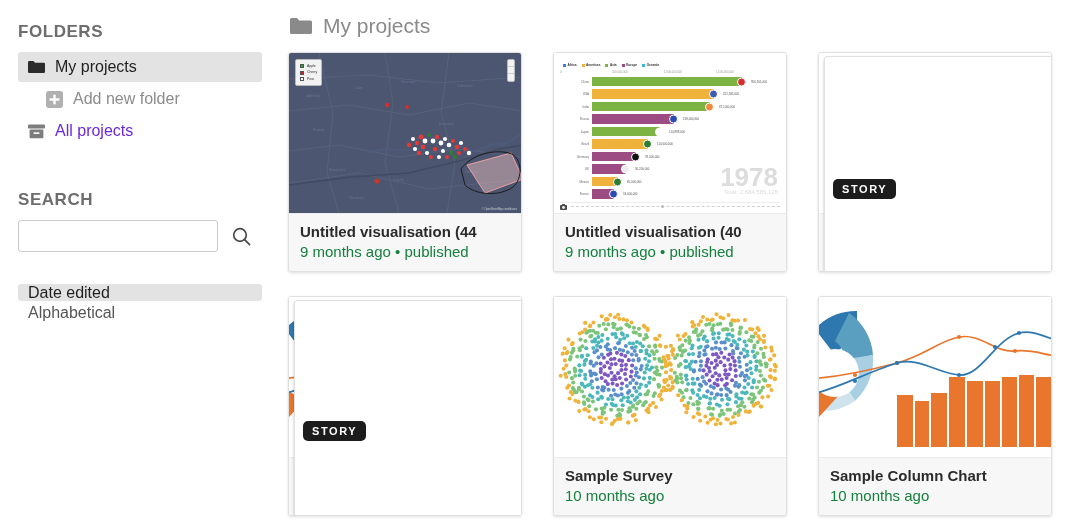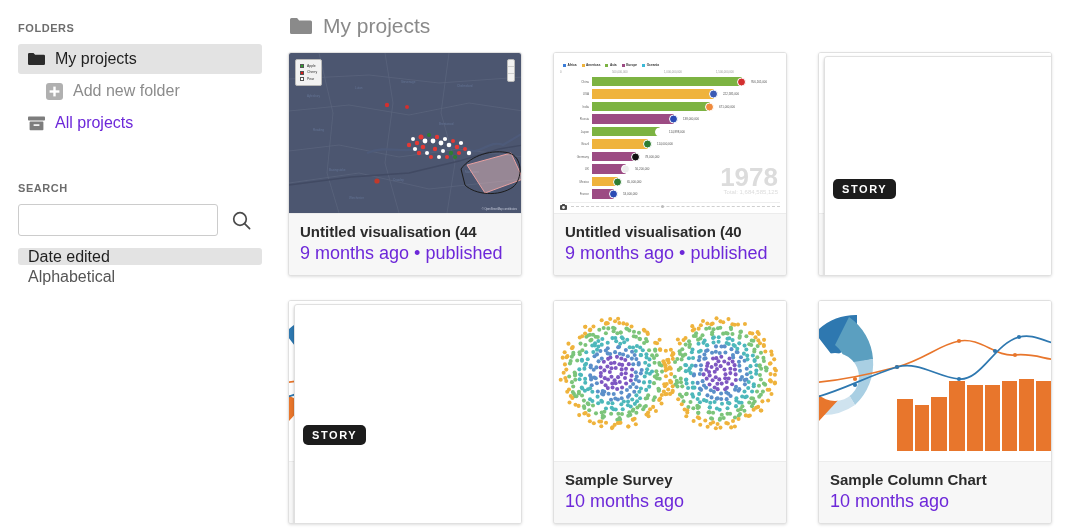--- a/index.html
+++ b/index.html
@@ -7,34 +7,34 @@
     width: 1080px; height: 529px;
     background: #ffffff;
     font-family: "Liberation Sans", sans-serif;
     overflow: hidden;
   }
   .app { display: flex; width: 1080px; height: 529px; }
 
   
   .sidebar { width: 280px; flex: 0 0 280px; padding: 22px 18px 0 18px; position: relative; }
   .section-label {
-    font-size: 11px; font-weight: bold; letter-spacing: 0.55px;
+    font-size: 17px; font-weight: bold; letter-spacing: 0.55px;
     color: #6d6d6d; margin-bottom: 10px; text-transform: uppercase;
   }
   .nav-item {
     display: flex; align-items: center; gap: 10px;
     height: 30px; padding: 0 10px; border-radius: 3px;
     font-size: 16px; color: #6d28d9; margin-bottom: 2px; cursor: pointer;
   }
   .nav-item.active { background: #e3e3e3; color: #1f1f1f; }
   .nav-item.muted { color: #8c8c8c; }
   .nav-item.indent { padding-left: 28px; }
   .icon { display: inline-flex; align-items: center; justify-content: center; flex: 0 0 auto; }
 
-  .group { margin-bottom: 12px; }
+  .group { margin-bottom: 32px; }
   .group.folders { margin-bottom: 44px; }
 
   .search-row { display: flex; align-items: center; gap: 12px; }
   .search-input {
     width: 200px; height: 32px; border: 1px solid #ccc; border-radius: 3px;
     background: #fff; font-size: 14px; padding: 0 8px;
     font-family: "Liberation Sans", sans-serif; color: #333;
   }
   .search-btn { background: none; border: none; cursor: pointer; padding: 2px; line-height: 0; }
 
@@ -72,21 +72,21 @@
   .thumb { position: relative; width: 100%; height: 160px; background: #fff; overflow: hidden; }
   .meta { padding: 9px 11px 11px 11px; background: #f7f7f7; border-top: 1px solid #ececec; }
   .meta-title {
     font-size: 15px; font-weight: bold; color: #2b2b2b;
     white-space: nowrap; overflow: hidden; position: relative;
   }
   .meta-title::after {
     content: ""; position: absolute; right: 0; top: 0; bottom: 0; width: 34px;
     background: linear-gradient(to right, rgba(247,247,247,0), #f7f7f7 85%);
   }
-  .meta-sub { font-size: 18px; color: #6d28d9; margin-top: 3px; white-space: nowrap; }
+  .meta-sub { font-size: 15px; color: #15803d; margin-top: 3px; white-space: nowrap; }
 
   .story-badge {
     position: absolute; background: #1c1c1c; color: #fff; border-radius: 5px;
     font-size: 11px; font-weight: bold; letter-spacing: 1.6px;
     padding: 4px 9px; z-index: 9;
   }
 
   
   .map-bg { position: absolute; inset: 0; background: #4c5670; }
   .map-legend {

